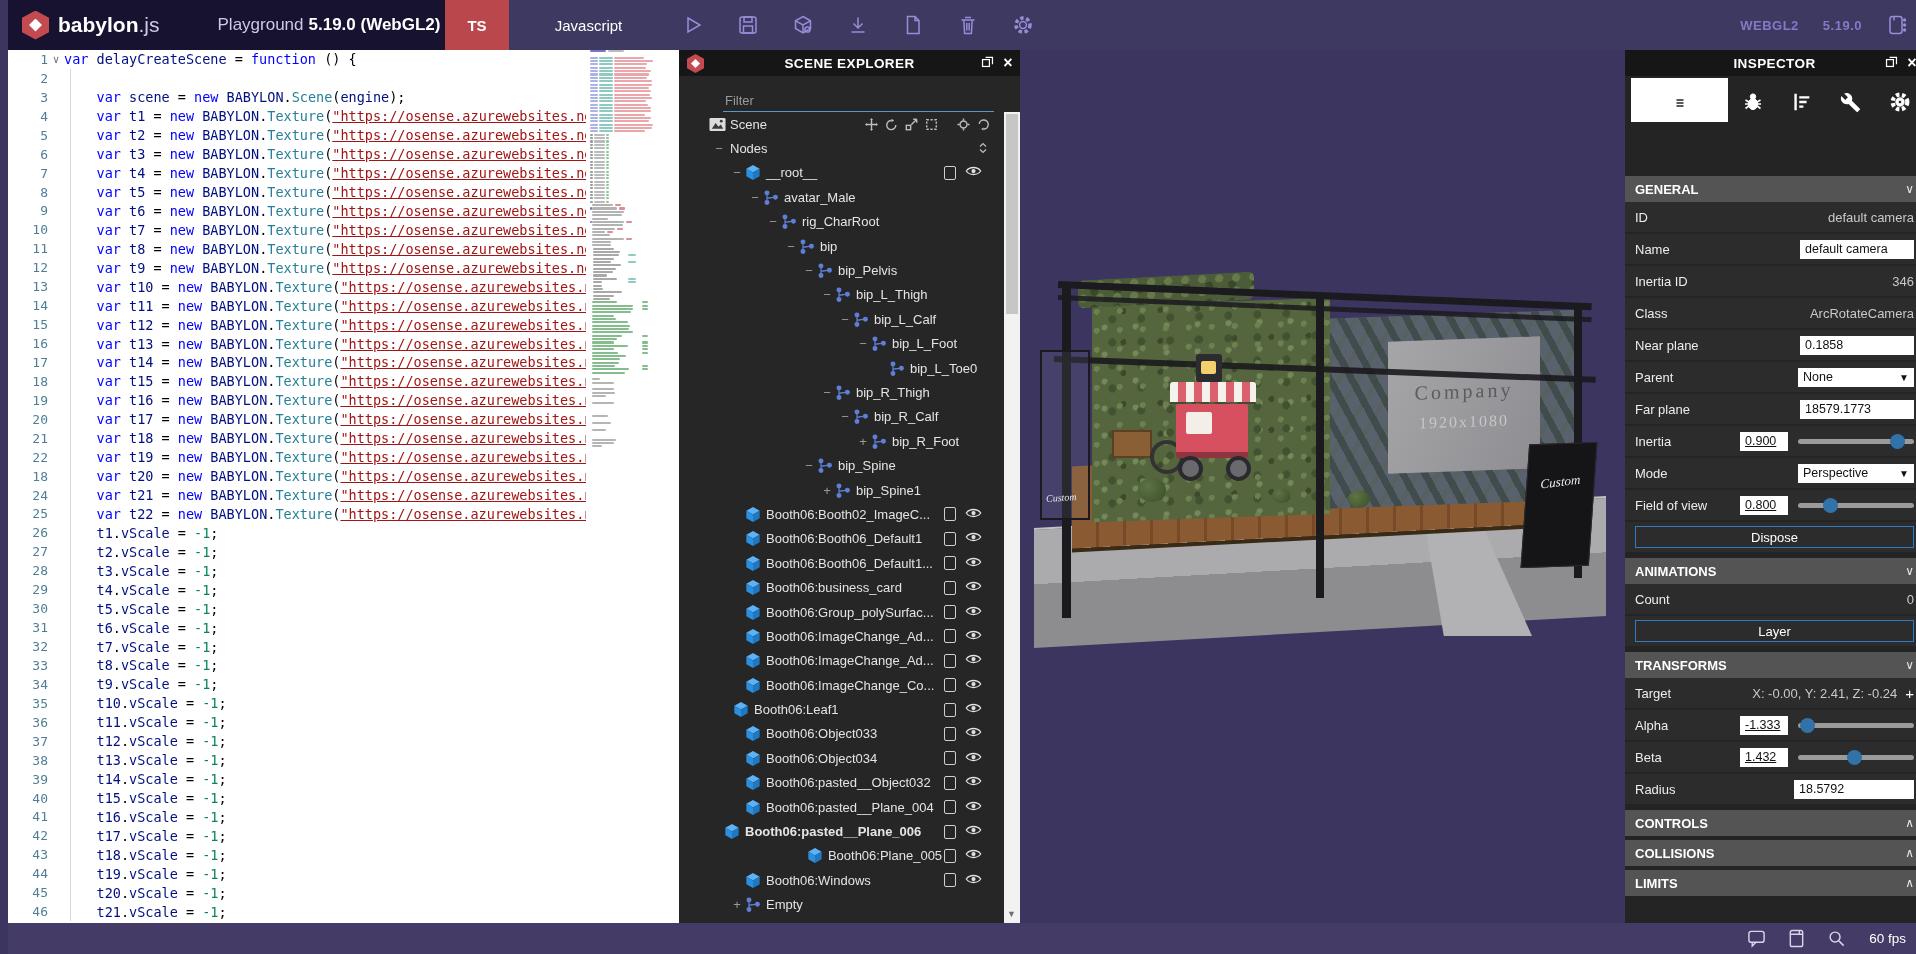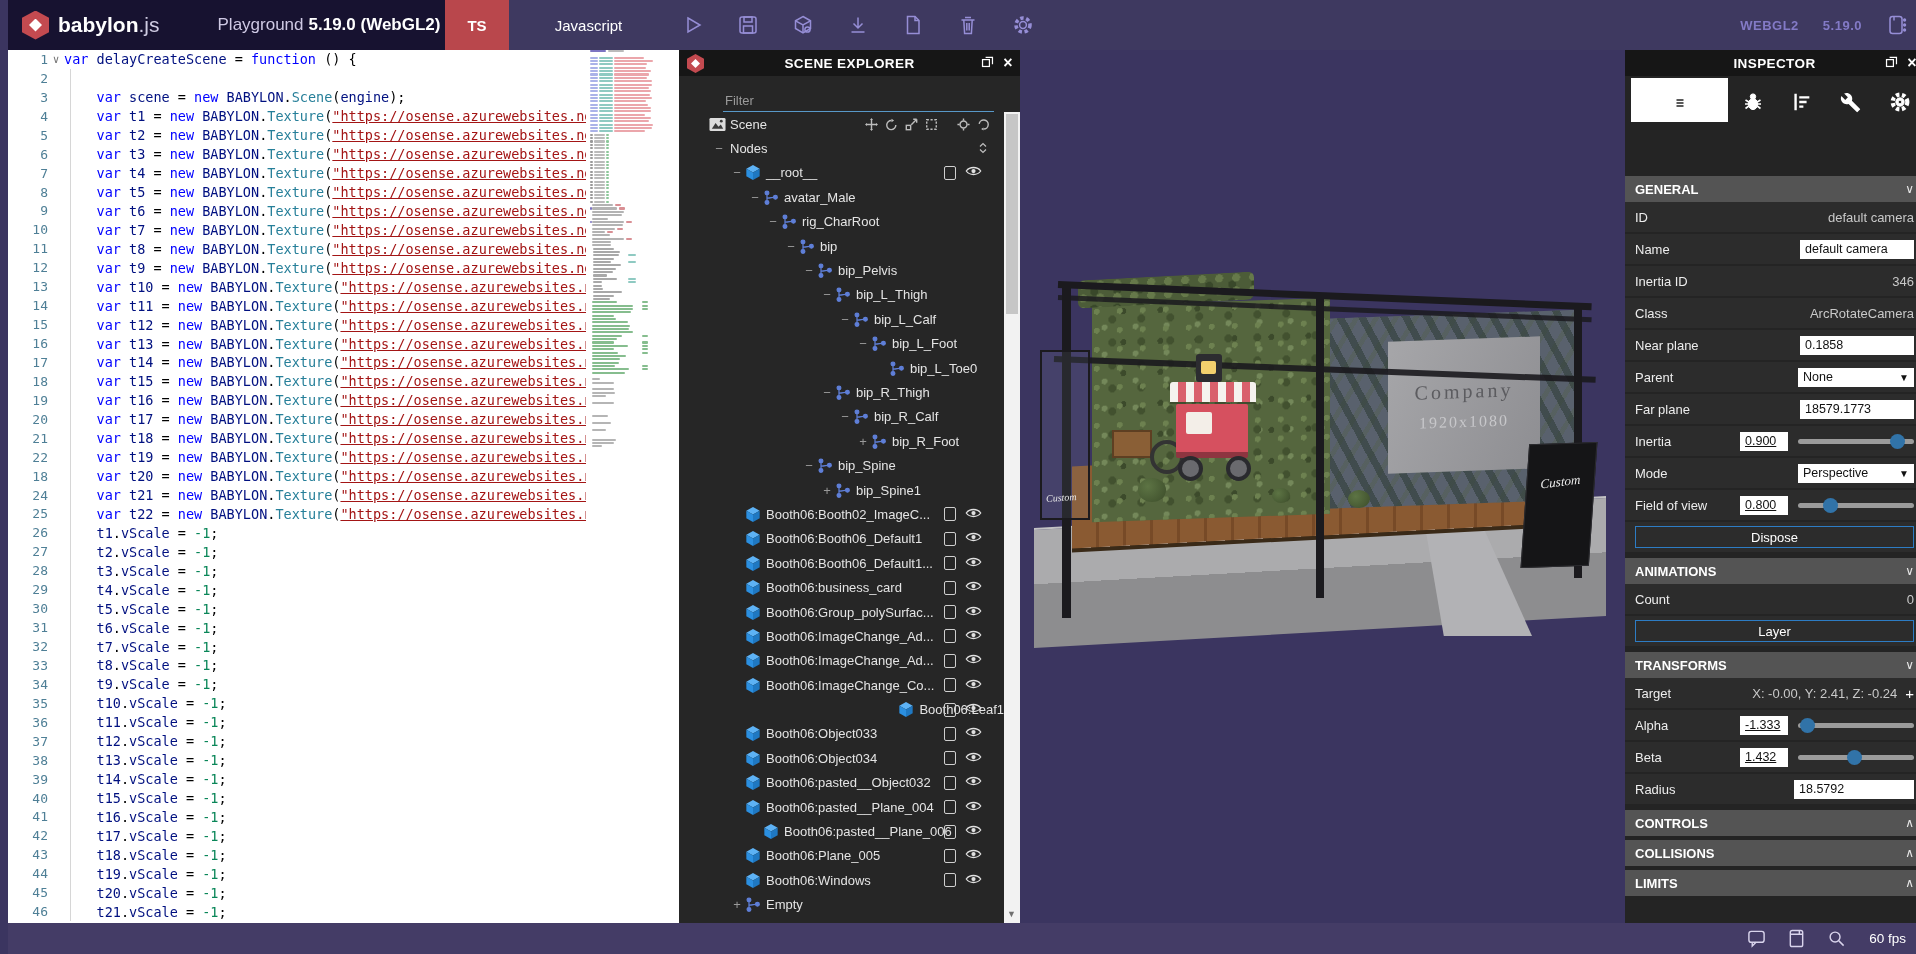--- a/index.html
+++ b/index.html
@@ -879,21 +879,21 @@
           </span>
           <span class="tlabel">Booth06:ImageChange_Co...</span>
           <span class="row-controls">
             <span class="cbox"></span>
             <span><svg width="17" height="12" viewBox="0 0 20 14">
                 <path d="M1.5 7 C5.5 1.5 14.5 1.5 18.5 7 C14.5 12.5 5.5 12.5 1.5 7 Z" fill="none" stroke="#e0e0e0" stroke-width="1.5"></path>
                 <circle cx="10" cy="7" r="2.5" fill="#e0e0e0"></circle>
               </svg></span>
           </span>
         </div>
-        <div class="trow" style="padding-left: 38px; justify-content: flex-end;">
+        <div class="trow" style="padding-left: 38px;">
           <span class="exp"></span>
           <span class="ticon">
             <svg width="16" height="17" viewBox="0 0 18 19">
               <path d="M9 1 L16.5 5.2 L9 9.4 L1.5 5.2 Z" fill="#5db2f5"></path>
               <path d="M1.5 5.2 L9 9.4 V18 L1.5 13.8 Z" fill="#2b8fe0"></path>
               <path d="M16.5 5.2 L9 9.4 V18 L16.5 13.8 Z" fill="#1f78c2"></path>
             </svg>
           </span>
           <span class="tlabel">Booth06:Leaf1</span>
           <span class="row-controls">
@@ -969,39 +969,39 @@
           </span>
           <span class="tlabel">Booth06:pasted__Plane_004</span>
           <span class="row-controls">
             <span class="cbox"></span>
             <span><svg width="17" height="12" viewBox="0 0 20 14">
                 <path d="M1.5 7 C5.5 1.5 14.5 1.5 18.5 7 C14.5 12.5 5.5 12.5 1.5 7 Z" fill="none" stroke="#e0e0e0" stroke-width="1.5"></path>
                 <circle cx="10" cy="7" r="2.5" fill="#e0e0e0"></circle>
               </svg></span>
           </span>
         </div>
-        <div class="trow" style="padding-left: 68px;">
+        <div class="trow" style="padding-left: 29px; font-weight: bold;">
           <span class="exp"></span>
           <span class="ticon">
             <svg width="16" height="17" viewBox="0 0 18 19">
               <path d="M9 1 L16.5 5.2 L9 9.4 L1.5 5.2 Z" fill="#5db2f5"></path>
               <path d="M1.5 5.2 L9 9.4 V18 L1.5 13.8 Z" fill="#2b8fe0"></path>
               <path d="M16.5 5.2 L9 9.4 V18 L16.5 13.8 Z" fill="#1f78c2"></path>
             </svg>
           </span>
           <span class="tlabel">Booth06:pasted__Plane_006</span>
           <span class="row-controls">
             <span class="cbox"></span>
             <span><svg width="17" height="12" viewBox="0 0 20 14">
                 <path d="M1.5 7 C5.5 1.5 14.5 1.5 18.5 7 C14.5 12.5 5.5 12.5 1.5 7 Z" fill="none" stroke="#e0e0e0" stroke-width="1.5"></path>
                 <circle cx="10" cy="7" r="2.5" fill="#e0e0e0"></circle>
               </svg></span>
           </span>
         </div>
-        <div class="trow" style="padding-left: 50px;">
+        <div class="trow" style="padding-left: 50px; justify-content: center;">
           <span class="exp"></span>
           <span class="ticon">
             <svg width="16" height="17" viewBox="0 0 18 19">
               <path d="M9 1 L16.5 5.2 L9 9.4 L1.5 5.2 Z" fill="#5db2f5"></path>
               <path d="M1.5 5.2 L9 9.4 V18 L1.5 13.8 Z" fill="#2b8fe0"></path>
               <path d="M16.5 5.2 L9 9.4 V18 L16.5 13.8 Z" fill="#1f78c2"></path>
             </svg>
           </span>
           <span class="tlabel">Booth06:Plane_005</span>
           <span class="row-controls">

